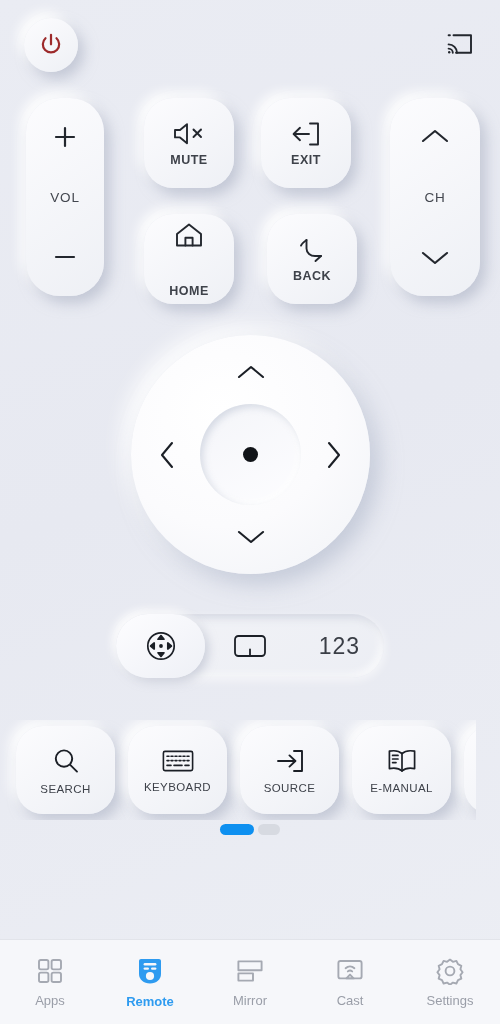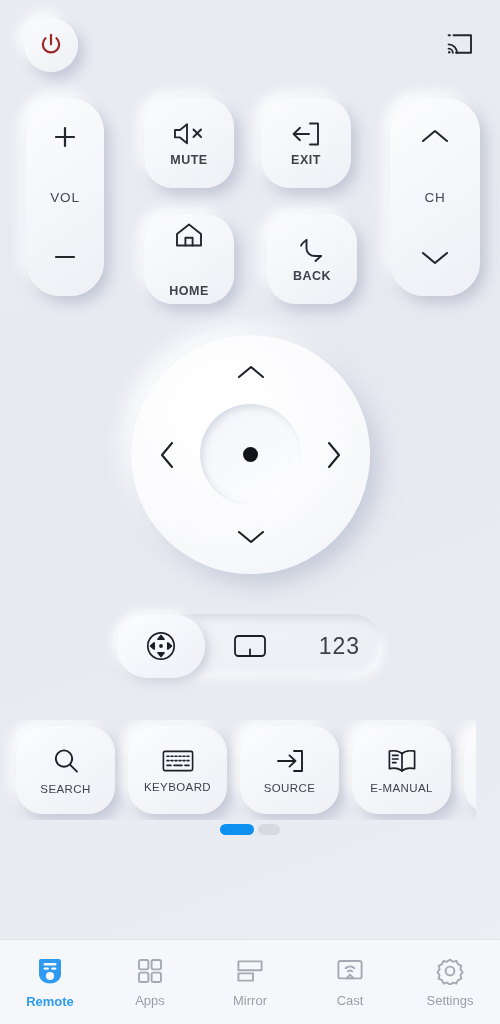--- a/index.html
+++ b/index.html
@@ -469,47 +469,47 @@
 
   </div>
 
   <div class="dots">
     <span class="dot-active"></span>
     <span class="dot-idle"></span>
   </div>
 
   <div class="bottomnav">
 
+    <div class="navitem">
+      <span>
+        <svg width="28" height="28" viewBox="0 0 28 28" fill="none" stroke="#a5a9b2" stroke-width="1.9">
+          <rect x="3" y="3" width="9.4" height="9.4" rx="1.8"></rect>
+          <rect x="15.6" y="3" width="9.4" height="9.4" rx="1.8"></rect>
+          <rect x="3" y="15.6" width="9.4" height="9.4" rx="1.8"></rect>
+          <rect x="15.6" y="15.6" width="9.4" height="9.4" rx="1.8"></rect>
+        </svg>
+      </span>
+      <span class="lab">Apps</span>
+    </div>
+
     <div class="navitem active">
       <span>
         <svg width="26" height="30" viewBox="0 0 26 30" fill="#2e9bf0">
           <path d="M4 3 H22 C23.1 3 24 3.9 24 5 V18 C24 23.5 19.3 27.5 13 27.5 C6.7 27.5 2 23.5 2 18 V5 C2 3.9 2.9 3 4 3 Z"></path>
           <rect x="6.6" y="7" width="12.8" height="2.4" rx="1.2" fill="#f6f7fa"></rect>
           <rect x="6.6" y="11.4" width="5.4" height="2.4" rx="1.2" fill="#f6f7fa"></rect>
           <rect x="14" y="11.4" width="5.4" height="2.4" rx="1.2" fill="#f6f7fa"></rect>
           <circle cx="13" cy="20" r="4.1" fill="#f6f7fa"></circle>
         </svg>
       </span>
       <span class="lab">Remote</span>
     </div>
 
     <div class="navitem">
       <span>
-        <svg width="28" height="28" viewBox="0 0 28 28" fill="none" stroke="#a5a9b2" stroke-width="1.9">
-          <rect x="3" y="3" width="9.4" height="9.4" rx="1.8"></rect>
-          <rect x="15.6" y="3" width="9.4" height="9.4" rx="1.8"></rect>
-          <rect x="3" y="15.6" width="9.4" height="9.4" rx="1.8"></rect>
-          <rect x="15.6" y="15.6" width="9.4" height="9.4" rx="1.8"></rect>
-        </svg>
-      </span>
-      <span class="lab">Apps</span>
-    </div>
-
-    <div class="navitem">
-      <span>
         <svg width="30" height="28" viewBox="0 0 30 28" fill="none" stroke="#a5a9b2" stroke-width="1.9" stroke-linejoin="round">
           <path d="M3.4 4.4 H26.6 V13.2 H3.4 Z"></path>
           <path d="M3.4 16.4 H18 V23.6 H3.4 Z"></path>
         </svg>
       </span>
       <span class="lab">Mirror</span>
     </div>
 
     <div class="navitem">
       <span>

